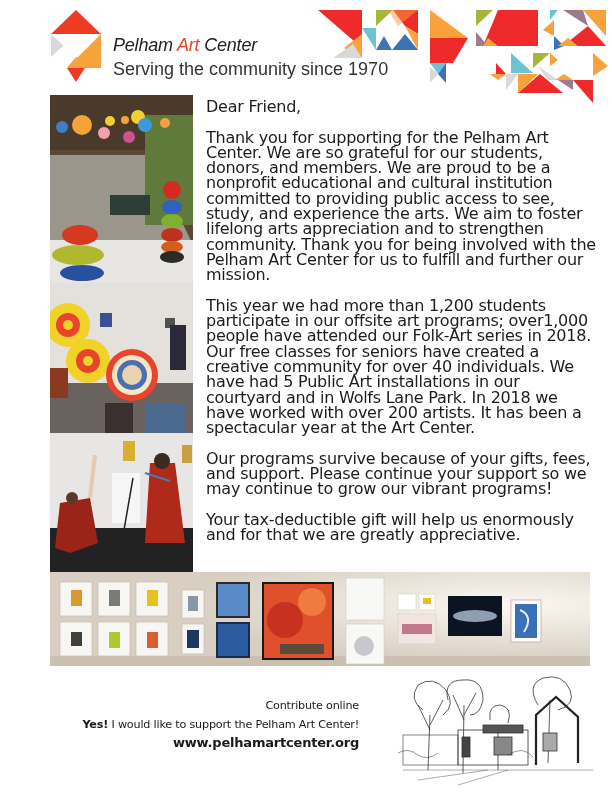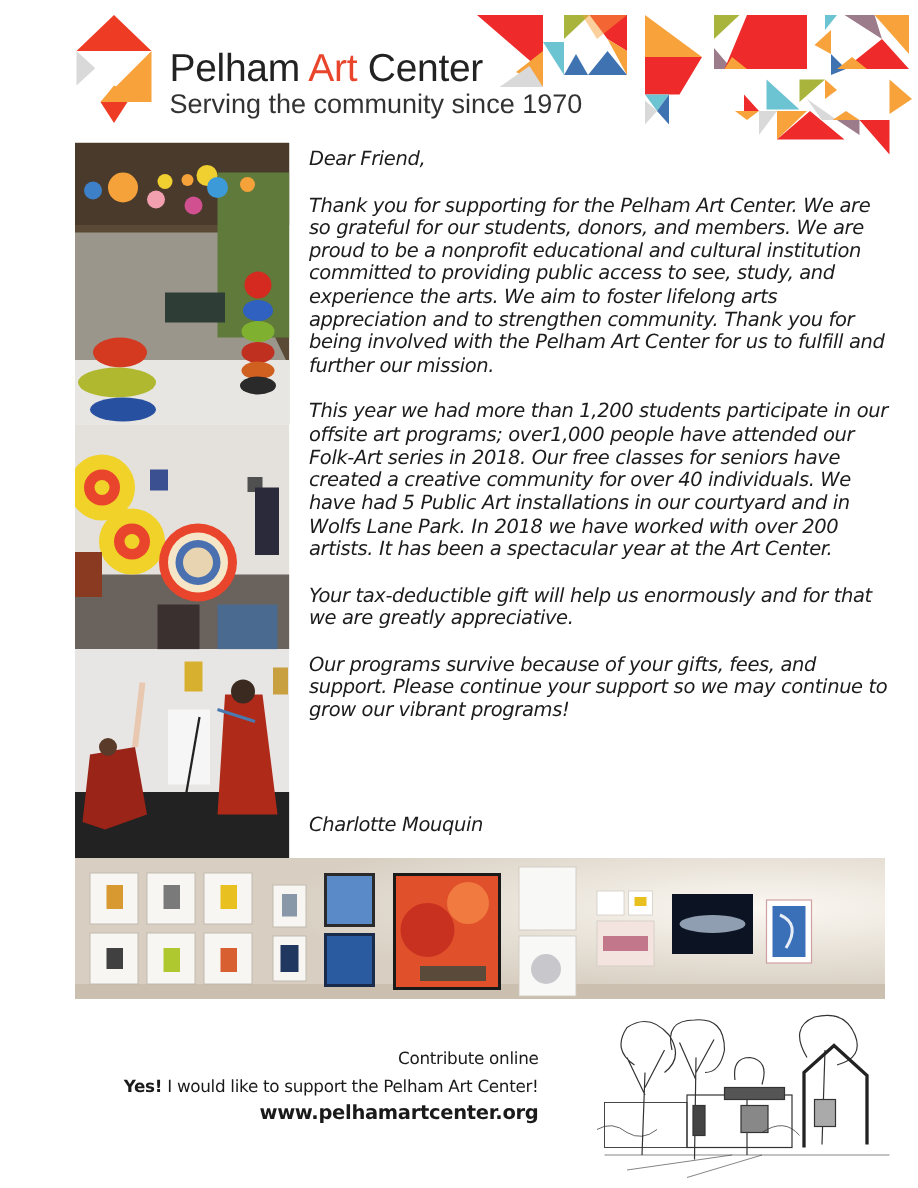--- a/index.html
+++ b/index.html
@@ -2,36 +2,36 @@
 <html><head>
 <meta charset="utf-8">
 <style>
   html, body { margin: 0; padding: 0; background: #ffffff; }
   body { width: 612px; height: 792px; position: relative; overflow: hidden;
          font-family: "DejaVu Sans", sans-serif; color: #1a1a1a; }
 
   
   .logo { position: absolute; left: 50px; top: 10px; width: 52px; height: 74px; }
   .brand { position: absolute; left: 113px; top: 34px; }
-  .brand-name { font-family: "Liberation Sans", sans-serif; font-size: 26px; color: #222; letter-spacing: -0.2px; line-height: 22px; white-space: nowrap; }
+  .brand-name { font-family: "Liberation Sans", sans-serif; font-size: 18px; color: #222; letter-spacing: -0.2px; line-height: 22px; white-space: nowrap; font-style: italic; }
   .brand-name .accent { color: #e8452c; }
   .brand-tag { font-family: "Liberation Sans", sans-serif; font-size: 18px; color: #333; margin-top: 3px; white-space: nowrap; }
   .mosaic { position: absolute; left: 318px; top: 8px; width: 290px; height: 95px; }
 
   
   .photo { position: absolute; left: 50px; width: 143px; overflow: hidden; }
   .photo svg { display: block; width: 100%; height: 100%; }
   .photo-1 { top: 95px; height: 188px; }
   .photo-2 { top: 283px; height: 150px; }
   .photo-3 { top: 433px; height: 139px; }
 
   
   .letter { position: absolute; left: 206px; top: 99px; width: 392px;
-            font-family: "DejaVu Sans", sans-serif; font-size: 13px; line-height: 15.3px;
-            color: #1c1c1c; letter-spacing: -0.25px; font-style: italic; }
+            font-family: "DejaVu Sans", sans-serif; font-size: 16px; line-height: 15.3px;
+            color: #1c1c1c; letter-spacing: -0.25px; }
   .letter p { margin: 0 0 15.3px 0; }
   .letter .sig-gap { height: 46px; }
   .letter .sig { margin: 0; }
 
   
   .gallery { position: absolute; left: 50px; top: 572px; width: 540px; height: 94px; overflow: hidden; }
   .gallery svg { display: block; width: 100%; height: 100%; }
 
   
   .cta { position: absolute; right: 253px; top: 697px; text-align: right;
@@ -172,22 +172,22 @@
     <circle cx="112" cy="28" r="8" fill="#3a2a20"></circle>
     <line x1="83" y1="45" x2="70" y2="120" stroke="#222" stroke-width="1.5"></line>
     <line x1="95" y1="40" x2="120" y2="48" stroke="#4a7ab0" stroke-width="2"></line>
   </svg>
 </div>
 
 <div class="letter">
   <p>Dear Friend,</p>
   <p>Thank you for supporting for the Pelham Art Center. We are so grateful for our students, donors, and members. We are proud to be a nonprofit educational and cultural institution committed to providing public access to see, study, and experience the arts. We aim to foster lifelong arts appreciation and to strengthen community. Thank you for being involved with the Pelham Art Center for us to fulfill and further our mission.</p>
   <p>This year we had more than 1,200 students participate in our offsite art programs; over1,000 people have attended our Folk-Art series in 2018. Our free classes for seniors have created a creative community for over 40 individuals. We have had 5 Public Art installations in our courtyard and in Wolfs Lane Park. In 2018 we have worked with over 200 artists. It has been a spectacular year at the Art Center.</p>
+  <p>Our programs survive because of your gifts, fees, and support. Please continue your support so we may continue to grow our vibrant programs!</p>
   <p>Your tax-deductible gift will help us enormously and for that we are greatly appreciative.</p>
-  <p>Our programs survive because of your gifts, fees, and support. Please continue your support so we may continue to grow our vibrant programs!</p>
   <div class="sig-gap"></div>
   <p class="sig">Charlotte Mouquin</p>
 </div>
 
 <div class="gallery">
   <svg viewBox="0 0 540 94" preserveAspectRatio="none">
     <defs>
       <radialGradient id="wallglow" cx="0.85" cy="0.35" r="0.6">
         <stop offset="0" stop-color="#fbf8f2"></stop>
         <stop offset="1" stop-color="#d8cfc2"></stop>

